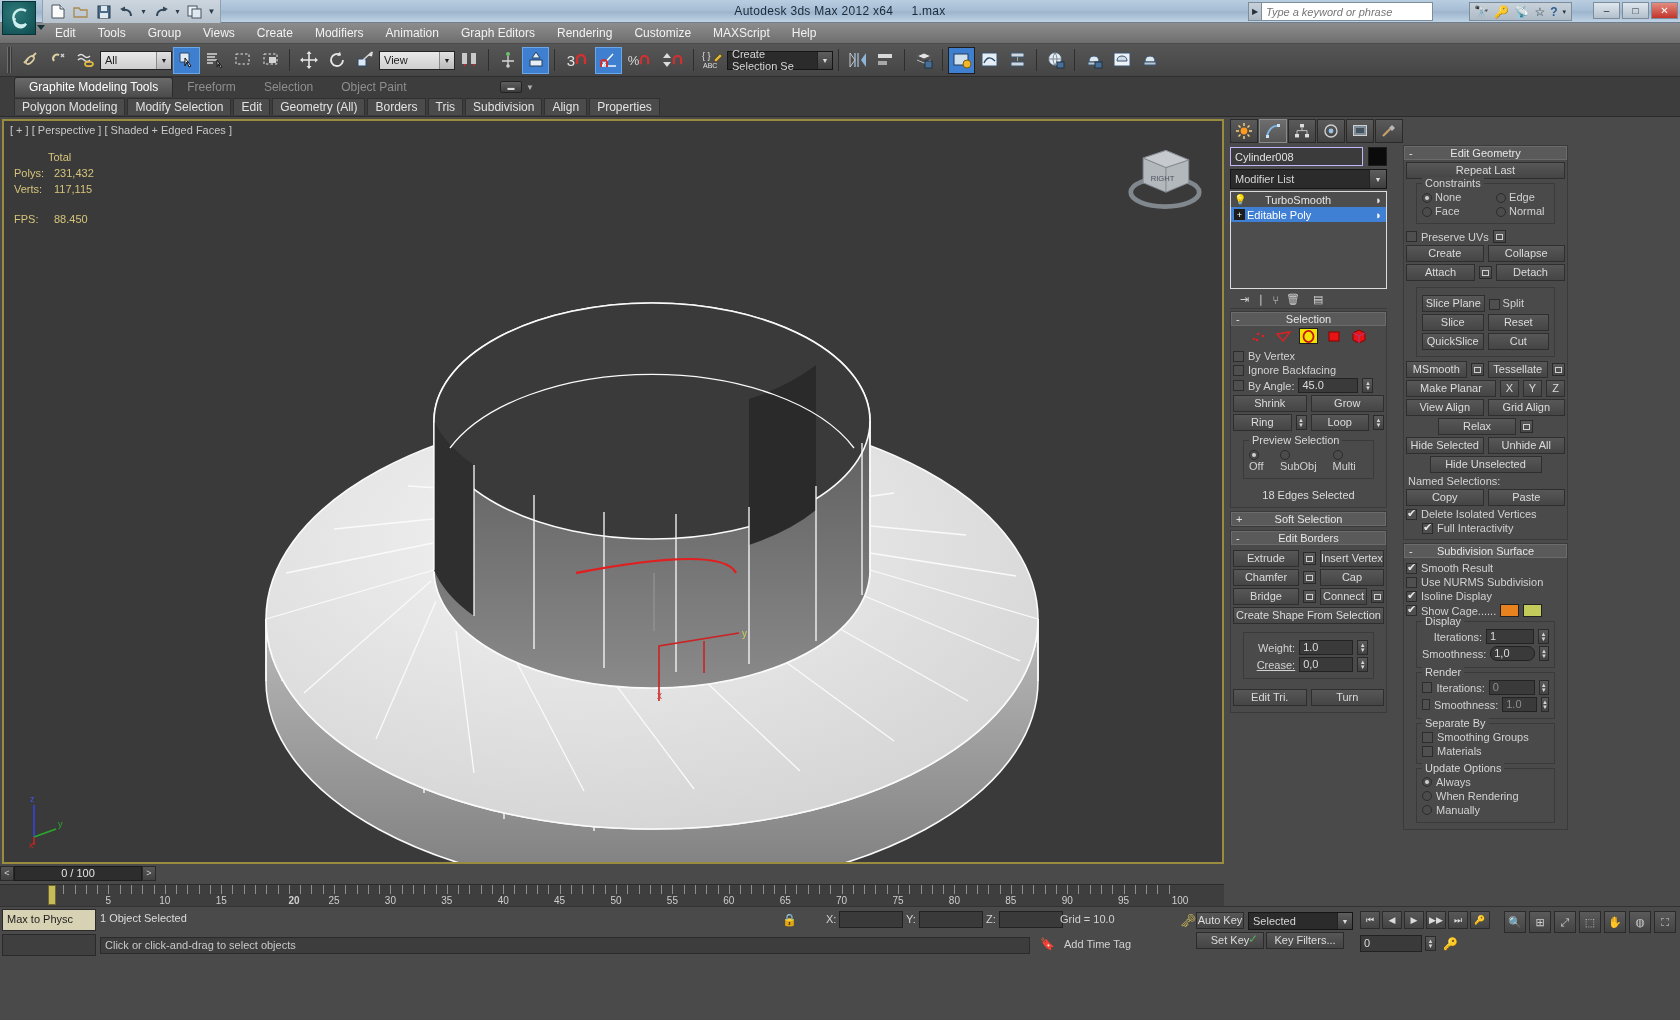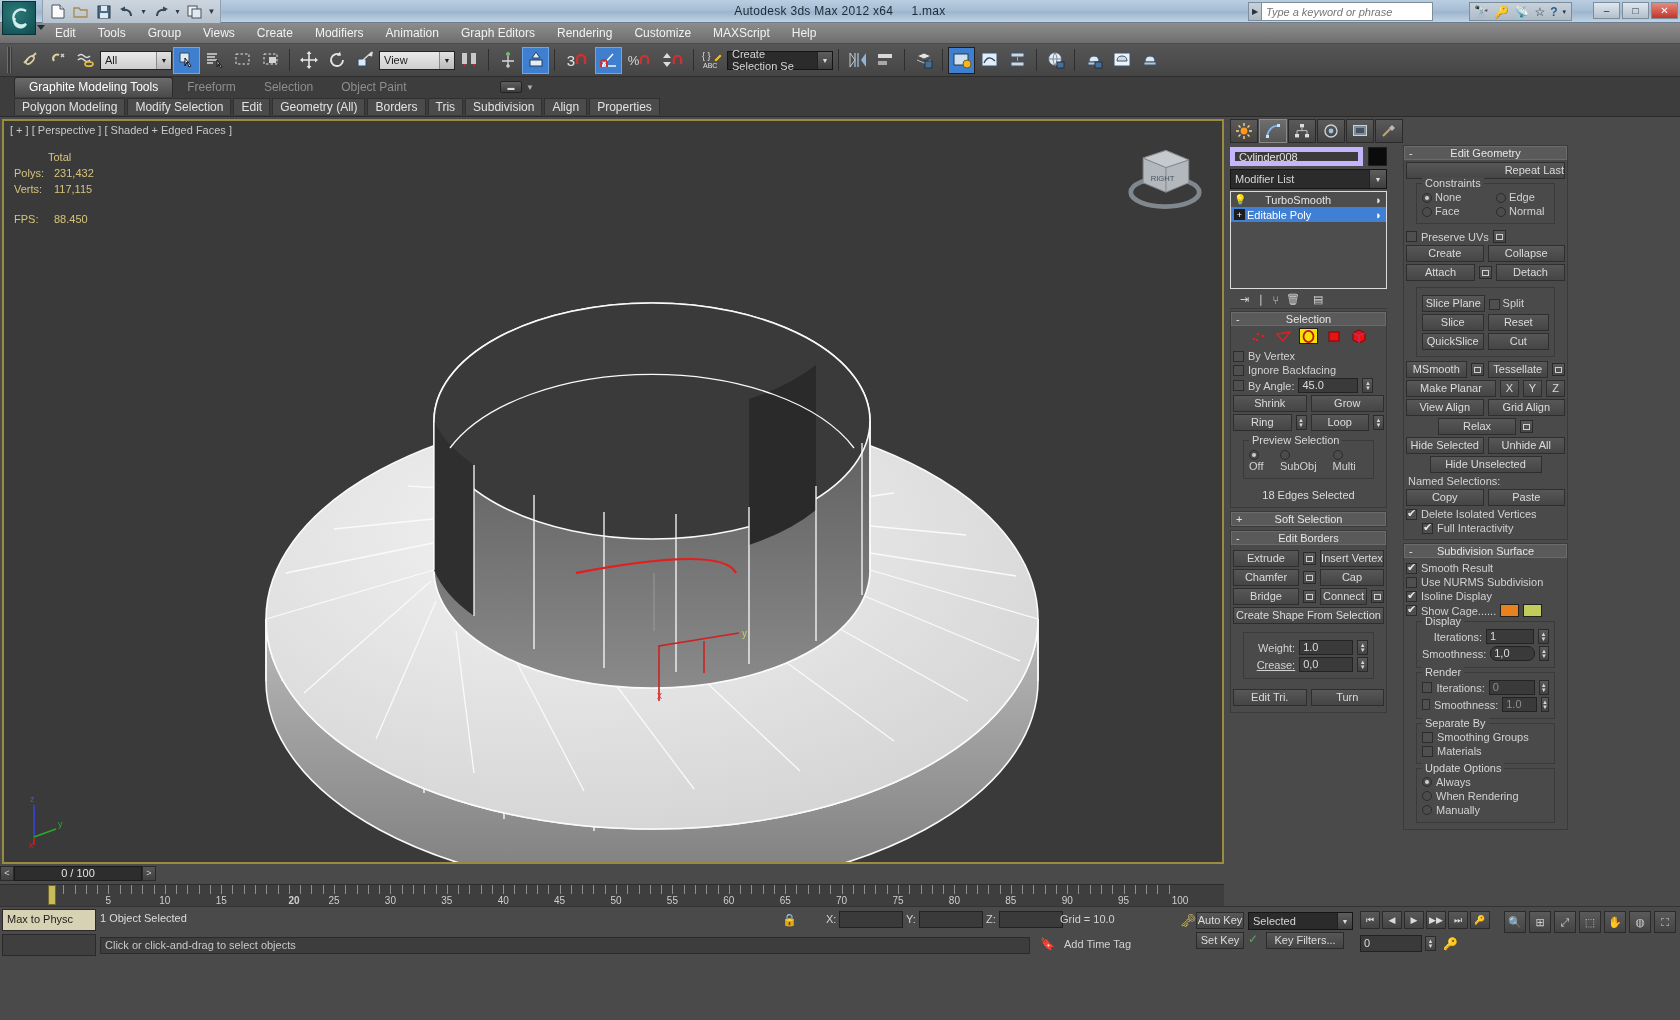--- a/index.html
+++ b/index.html
@@ -91,21 +91,21 @@
   .axistripod { position:absolute; left:18px; top:670px; width:60px; height:60px; }
   .viewcube { position:absolute; right:14px; top:18px; width:86px; height:78px; opacity:.85; }
 
   
   .cmdpanel { position:absolute; left:1228px; top:119px; width:452px; height:780px; background:#4a4a4a; }
   .cptabs { position:absolute; left:2px; top:0px; display:flex; gap:1px; }
   .cptab { width:28px;height:24px; background:linear-gradient(180deg,#5a5a5a,#434343);
     border:1px solid #2a2a2a; display:flex;align-items:center;justify-content:center; font-size:13px; }
   .cptab.active { background:linear-gradient(180deg,#6e6e6e,#555); border-color:#8a8a8a; }
   .namebox { position:absolute; left:2px; top:28px; width:133px; height:19px; background:#3b3b3b;
-    border:5px solid #c4b5fd; color:#e2e2e2; font-size:11px; padding:2px 4px; }
+    border:1px solid #c4b5fd; color:#e2e2e2; font-size:11px; padding:2px 4px; }
   .colorchip { position:absolute; left:140px; top:28px; width:19px;height:19px; background:#0b0b0b;
     border:1px solid #1d1d1d; }
   .modcombo { position:absolute; left:2px; top:50px; width:157px; height:20px; }
   .modstack { position:absolute; left:2px; top:72px; width:157px; height:98px;
     background:#4d4d4d; border:1px solid #dcdcdc; overflow:hidden; }
   .modrow { height:15px; display:flex; align-items:center; padding:0 3px; font-size:11px; color:#e4e4e4;
     position:relative;}
   .modrow.sel { background:#3f7fd4; color:#fff; }
   .modrow .bulb { width:13px; display:flex;align-items:center;justify-content:center; font-size:10px; }
   .modrow .plus { width:11px;height:11px; background:#1c1c1c; color:#fff; font-size:9px;
@@ -886,21 +886,21 @@
 
     <div class="colB">
 
       <div class="rollout">
         <div class="rhead">
           <span class="pm">-</span>
           <span>Edit Geometry</span>
         </div>
 
         <div class="row">
-          <div class="btn" style="flex:1;text-align:right;">Repeat Last</div>
+          <div class="btn" style="flex:1;">Repeat Last</div>
         </div>
 
         <div class="grp">
           <span class="cap">Constraints</span>
           <div class="row">
             <span style="width:70px;"><span class="rb on"></span>
               <span class="lab">None</span></span>
             <span><span class="rb"></span>
               <span class="lab">Edge</span></span>
           </div>
@@ -1252,21 +1252,21 @@
     </div>
     <div class="gridlab">Grid = 10.0</div>
 
     <div style="position:absolute;left:1040px;top:30px;width:16px;height:16px;font-size:12px;color:#cfcfcf;">🔖</div>
     <div style="position:absolute;left:1064px;top:31px;font-size:11px;color:#d2d2d2;">Add Time Tag</div>
 
     <div style="position:absolute;left:1180px;top:6px;width:18px;height:18px;font-size:13px;color:#d8c25a;">🗝</div>
 
     <div class="keyarea">
       <div class="animbtn" style="position:absolute;left:0;top:3px;width:48px;">Auto Key</div>
-      <div class="animbtn" style="position:absolute;left:0;top:23px;width:48px;">Set Key</div>
+      <div class="animbtn" style="position:absolute;left:0;top:23px;width:68px;">Set Key</div>
       <div class="combo dark" style="position:absolute;left:52px;top:3px;width:105px;height:18px;">
         <span class="cv">Selected</span>
         <span class="cbtn" style="height:16px;">▼</span>
       </div>
       <div style="position:absolute;left:52px;top:23px;width:16px;height:16px;color:#5aa85a;font-size:12px;">✓</div>
       <div class="animbtn" style="position:absolute;left:70px;top:23px;width:78px;">Key Filters...</div>
     </div>
 
     <div class="playrow">
       <div class="pbtn">⏮</div>

